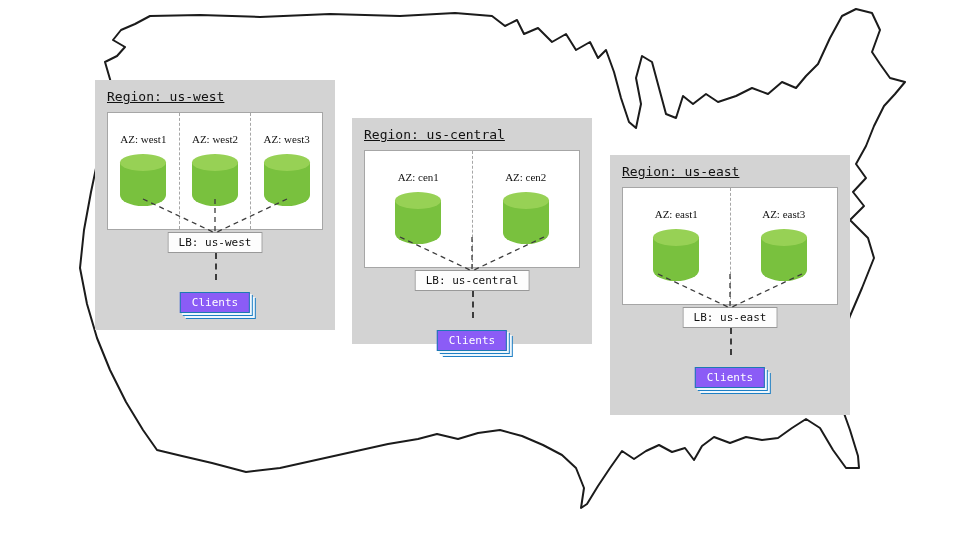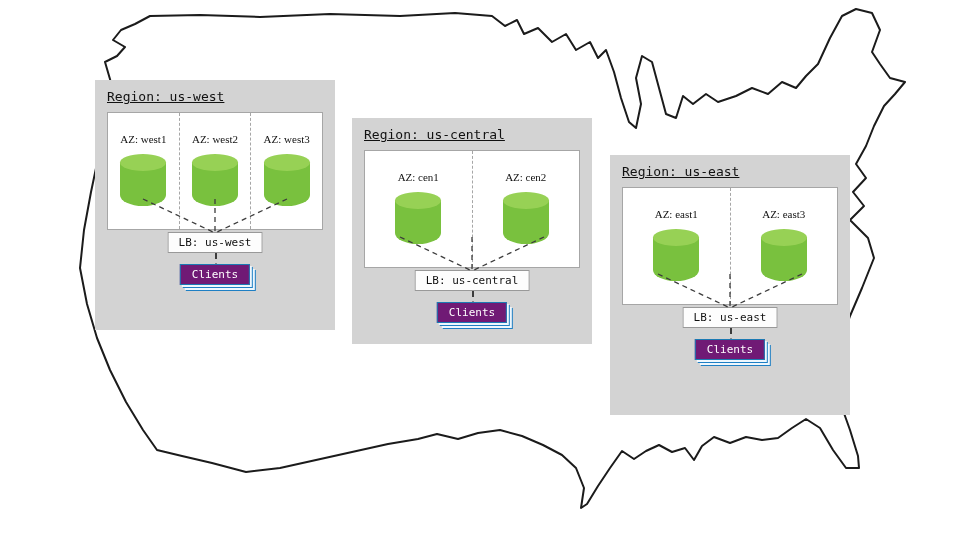--- a/index.html
+++ b/index.html
@@ -57,22 +57,22 @@
   .lb{
     position:absolute;top:152px;left:50%;transform:translateX(-50%);
     background:#fdfdfd;border:1px solid #999;
     padding:3px 10px;font-size:11px;white-space:nowrap;
   }
   .vline{
     position:absolute;top:173px;left:50%;height:27px;width:0;
     border-left:2px dashed #3c3c3c;
   }
   .clients{
-    position:absolute;top:184px;left:50%;transform:translateX(-50%);
-    background:#701a75;color:#ffffff;border:1px solid #1c7ab3;
+    position:absolute;top:212px;left:50%;transform:translateX(-50%);
+    background:#8b5cf6;color:#ffffff;border:1px solid #1c7ab3;
     padding:3px 11px;font-size:11px;white-space:nowrap;
     box-shadow:2px 2px 0 0 #eef7fd,3px 3px 0 0 #1e7fc4,5px 5px 0 0 #eef7fd,6px 6px 0 0 #1e7fc4;
   }
 </style>
 </head>
 <body>
 
 <div id="stage">
 
   <svg id="map-svg" width="960" height="540" viewBox="0 0 960 540">

